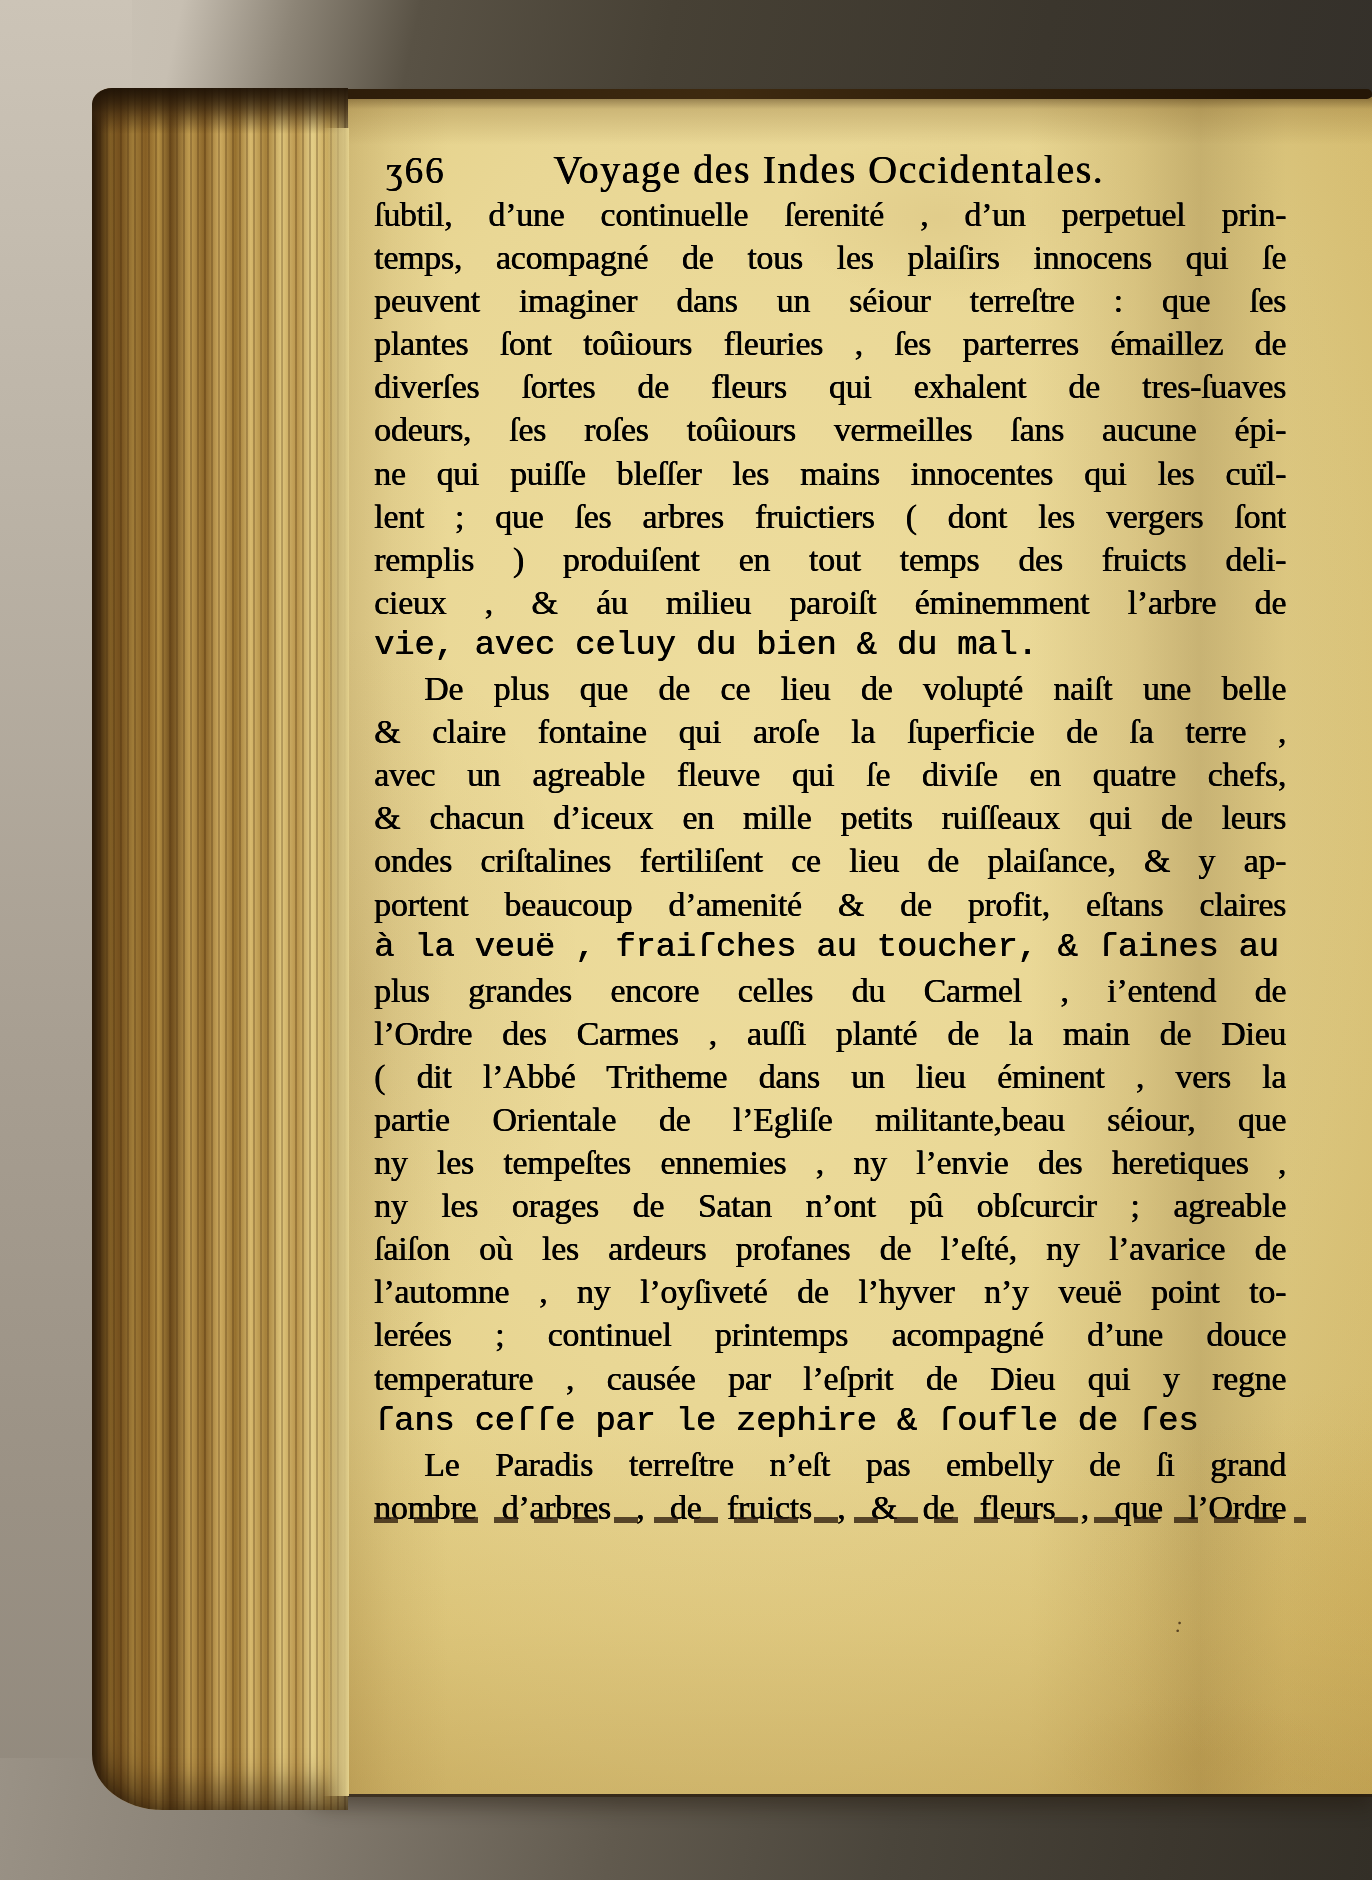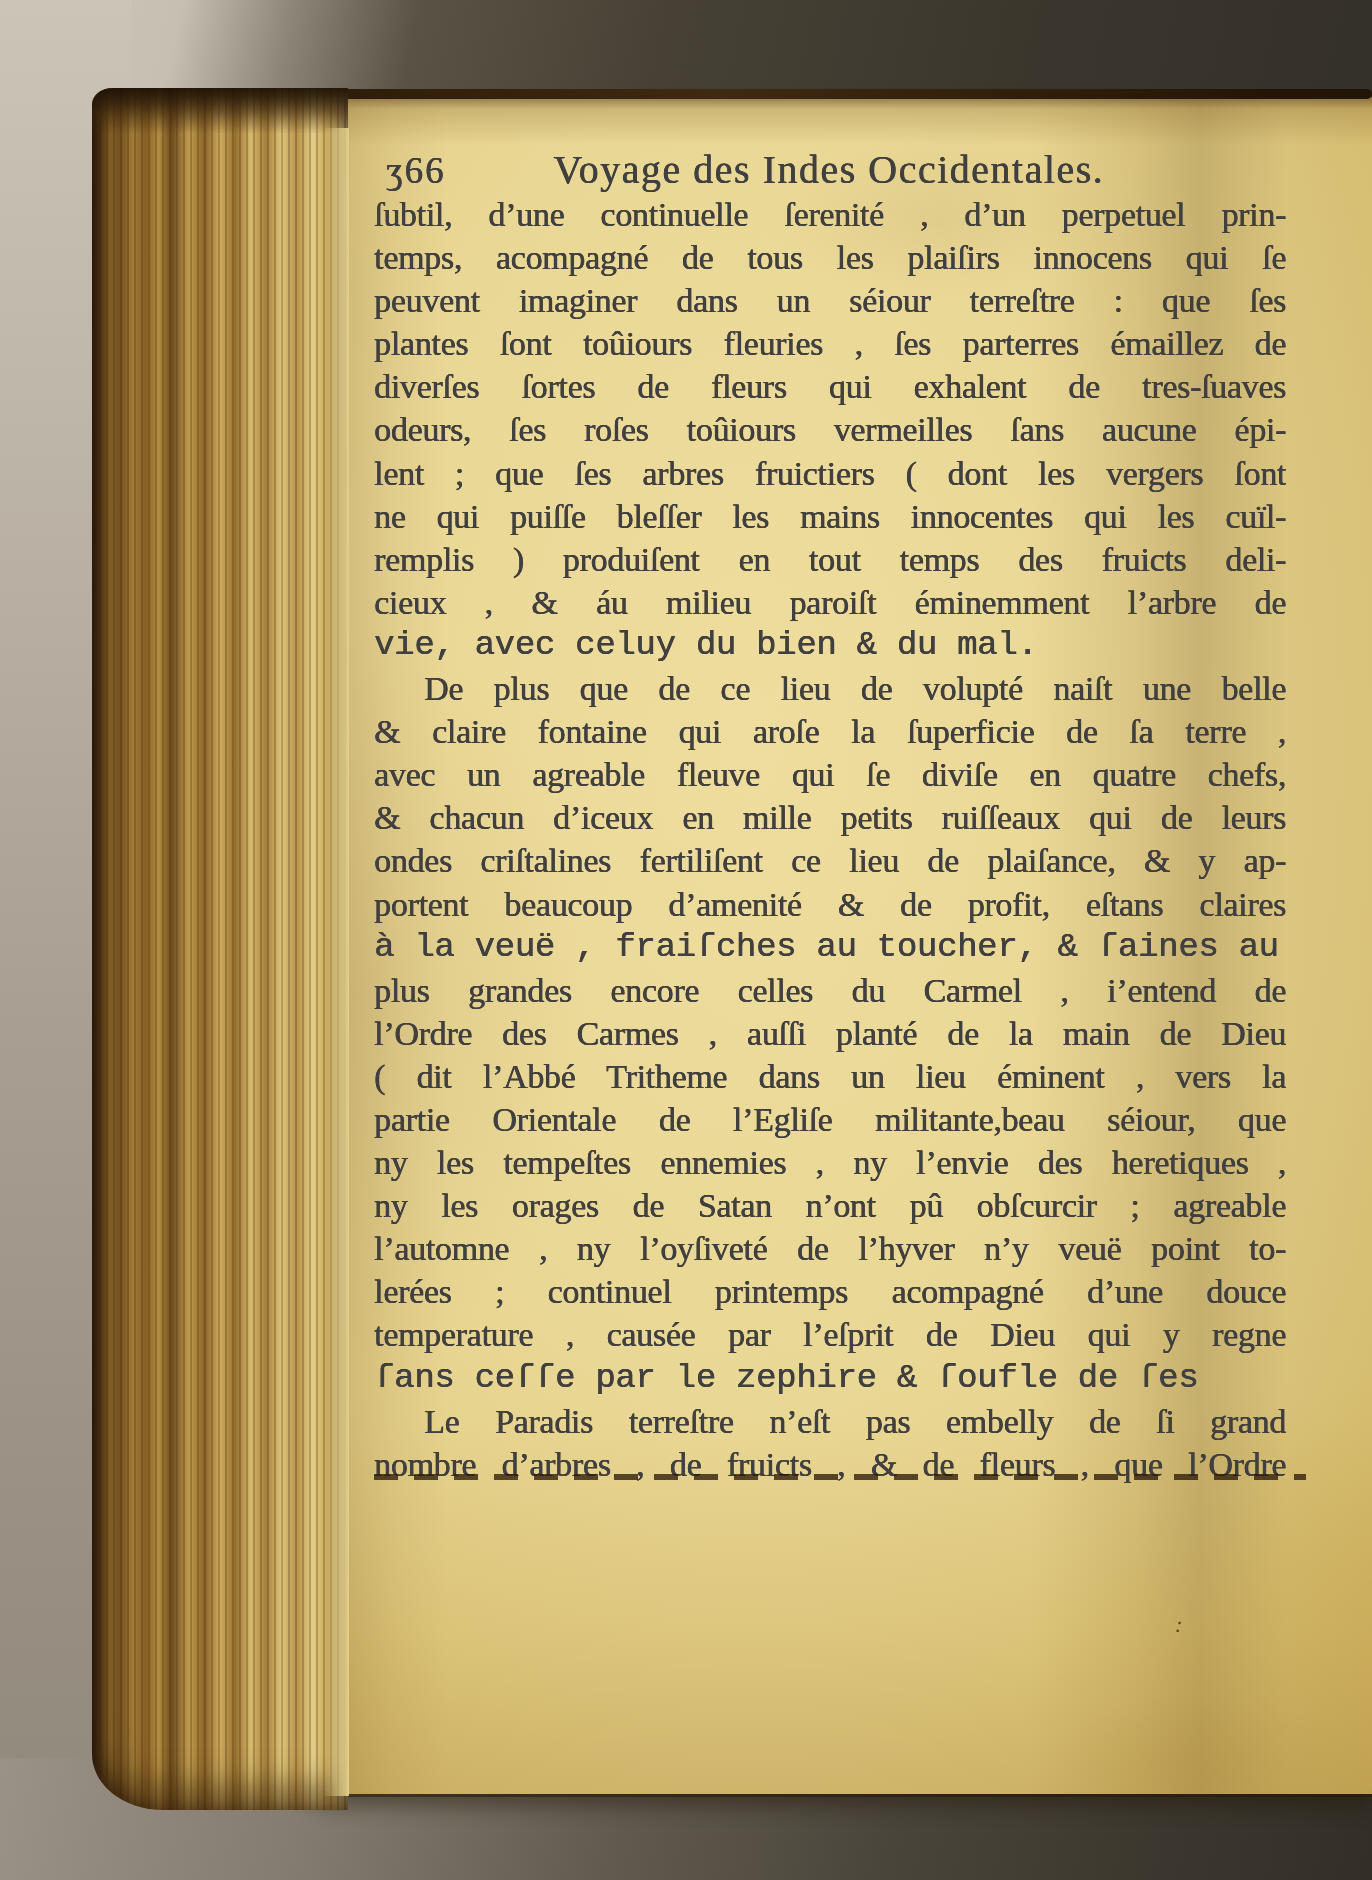--- a/index.html
+++ b/index.html
@@ -39,21 +39,21 @@
     background:
       repeating-linear-gradient(90deg, rgba(70,42,12,.28) 0 2px, rgba(0,0,0,0) 2px 7px),
       linear-gradient(90deg,#3a2710 0%,#6b4a1e 3%,#8f6a2c 7%,#74501e 11%,#a07c38 16%,#855e24 21%,#b28d42 26%,#6e4c1c 31%,#c09c50 38%,#8a6428 44%,#ceac60 50%,#96702e 56%,#d8ba6e 62%,#a5803a 68%,#dfc67c 74%,#b8934a 80%,#e4cf88 86%,#cfae5e 92%,#e7d492 100%);
     box-shadow:inset 0 18px 22px rgba(35,22,8,.65), inset 0 -26px 30px rgba(55,35,12,.55), inset 8px 0 14px rgba(25,15,5,.5);}
   .stack::before{content:'';position:absolute;top:0;left:0;right:0;height:46px;
     background:linear-gradient(to bottom, rgba(30,18,6,.85), rgba(60,38,14,.5) 55%, rgba(0,0,0,0));
     border-radius:20px 0 0 0;}
   .stack::after{content:'';position:absolute;right:-1px;top:40px;bottom:14px;width:26px;
     background:linear-gradient(to right, rgba(231,211,145,0), #e3d08c);}
   
-  .text-block{position:absolute;left:374px;top:146px;width:912px;z-index:3;color:#404040;}
+  .text-block{position:absolute;left:374px;top:146px;width:912px;z-index:3;color:#000000;}
   .hdr{display:flex;align-items:baseline;height:47px;}
   .pageno{font-size:37px;letter-spacing:2px;padding-left:12px;
     text-shadow:.5px 0 0 currentColor, 0 .4px .3px rgba(46,27,12,.7);}
   .title{flex:1;text-align:center;font-size:40px;letter-spacing:1.5px;padding-right:74px;
     text-shadow:.5px 0 0 currentColor, 0 .4px .3px rgba(46,27,12,.7);}
   .line{font-size:34px;line-height:43.1px;height:43.1px;overflow:hidden;
     text-align:justify;text-align-last:justify;letter-spacing:-.3px;
     text-shadow:.5px 0 0 currentColor, 0 .4px .3px rgba(46,27,12,.7);}
   .line.ind{padding-left:50px;}
   .line.end{text-align:left;text-align-last:left;font-family:Liberation Mono, monospace;}
@@ -81,38 +81,39 @@
     <span class="title">Voyage des Indes Occidentales.</span>
   </div>
   <div class="lines">
 
       <div class="line">ſubtil, d’une continuelle ſerenité , d’un perpetuel prin-</div>
       <div class="line">temps, acompagné de tous les plaiſirs innocens qui ſe</div>
       <div class="line">peuvent imaginer dans un séiour terreſtre : que ſes</div>
       <div class="line">plantes ſont toûiours fleuries , ſes parterres émaillez de</div>
       <div class="line">diverſes ſortes de fleurs qui exhalent de tres-ſuaves</div>
       <div class="line">odeurs, ſes roſes toûiours vermeilles ſans aucune épi-</div>
+      <div class="line">ne qui puiſſe bleſſer les mains innocentes qui les cuïl-</div>
       <div class="line">lent ; que ſes arbres fruictiers ( dont les vergers ſont</div>
-      <div class="line">ne qui puiſſe bleſſer les mains innocentes qui les cuïl-</div>
       <div class="line">remplis ) produiſent en tout temps des fruicts deli-</div>
       <div class="line">cieux , &amp; áu milieu paroiſt éminemment l’arbre de</div>
       <div class="line end">vie, avec celuy du bien &amp; du mal.</div>
       <div class="line ind">De plus que de ce lieu de volupté naiſt une belle</div>
       <div class="line">&amp; claire fontaine qui aroſe la ſuperficie de ſa terre ,</div>
       <div class="line">avec un agreable fleuve qui ſe diviſe en quatre chefs,</div>
       <div class="line">&amp; chacun d’iceux en mille petits ruiſſeaux qui de leurs</div>
       <div class="line">ondes criſtalines fertiliſent ce lieu de plaiſance, &amp; y ap-</div>
       <div class="line">portent beaucoup d’amenité &amp; de profit, eſtans claires</div>
       <div class="line end">à la veuë , fraiſches au toucher, &amp; ſaines au boire.</div>
       <div class="line">plus grandes encore celles du Carmel , i’entend de</div>
       <div class="line">l’Ordre des Carmes , auſſi planté de la main de Dieu</div>
       <div class="line">( dit l’Abbé Tritheme   dans un lieu éminent , vers la</div>
       <div class="line">partie Orientale de l’Egliſe militante,beau séiour, que</div>
       <div class="line">ny les tempeſtes ennemies , ny l’envie des heretiques ,</div>
       <div class="line">ny les orages de Satan n’ont pû obſcurcir ; agreable</div>
+      <div class="line">ſaiſon où les ardeurs profanes de l’eſté, ny l’avarice de</div>
       <div class="line">l’automne , ny l’oyſiveté de l’hyver n’y veuë point to-</div>
       <div class="line">lerées ; continuel printemps acompagné d’une douce</div>
       <div class="line">temperature , causée par l’eſprit de Dieu qui y regne</div>
       <div class="line end">ſans ceſſe par le zephire &amp; ſoufle de ſes graces.</div>
       <div class="line ind">Le Paradis terreſtre n’eſt pas embelly de ſi grand</div>
       <div class="line">nombre d’arbres , de fruicts , &amp; de fleurs , que l’Ordre</div>
     </div>
   <div class="rule"></div>
 </div>
 

